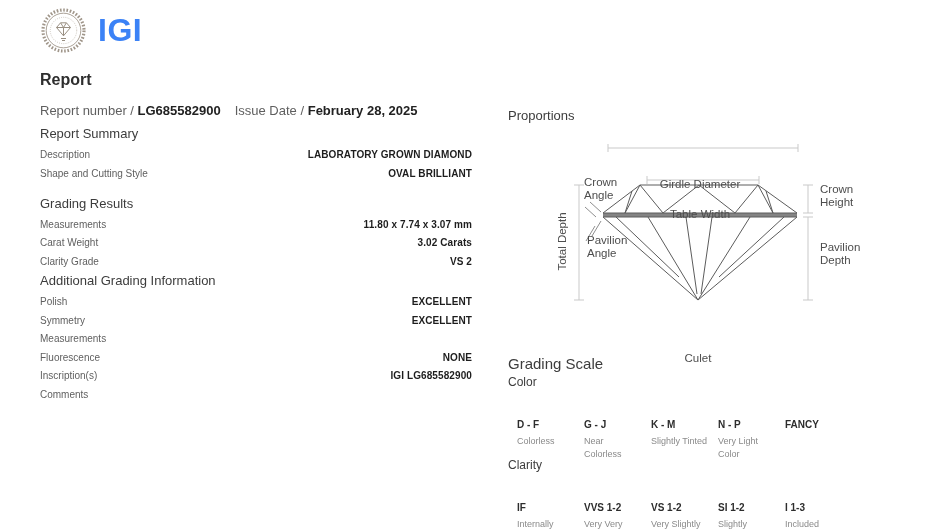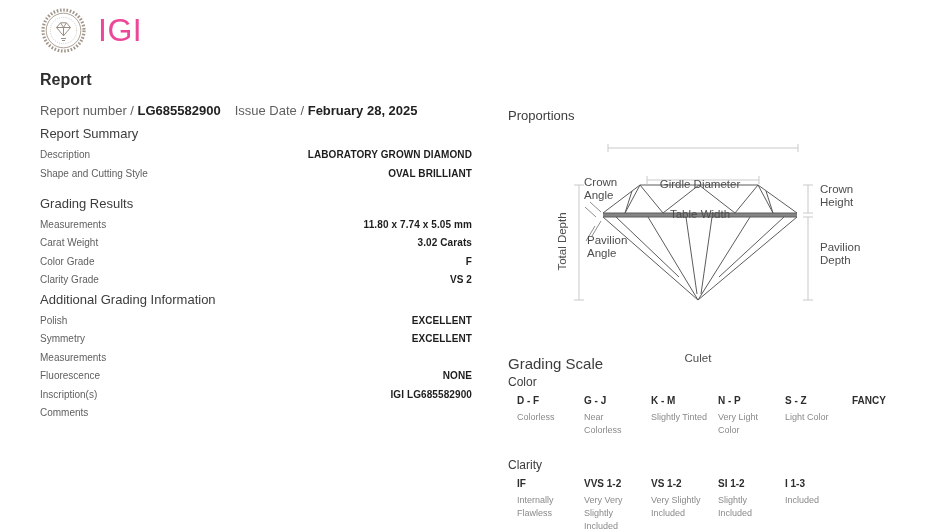--- a/index.html
+++ b/index.html
@@ -5,21 +5,21 @@
   * { margin:0; padding:0; box-sizing:border-box; }
   html,body { background:#ffffff; }
   .page {
     position:relative; width:940px; height:532px; background:#ffffff;
     font-family:"Liberation Sans", sans-serif; color:#1f1f1f; overflow:hidden;
   }
 
   
   .brand { position:absolute; left:40px; top:7px; display:flex; align-items:center; }
   .seal { width:47px; height:47px; display:inline-block; }
-  .logotype { font-size:32px; font-weight:400; letter-spacing:0.5px; color:#ec4899; margin-left:11px; line-height:47px; }
+  .logotype { font-size:32px; font-weight:700; letter-spacing:0.5px; color:#3b82f6; margin-left:11px; line-height:47px; }
 
   
   .left-col { position:absolute; left:40px; top:70px; width:432px; }
   .report-title { font-size:16px; font-weight:600; color:#2e2e2e; line-height:19px; margin:0 0 6px; }
   .meta { font-size:13px; color:#5f5f5f; line-height:12px; margin:16px 0 9px; }
   .meta b { color:#222222; font-weight:700; }
   .meta .gap { display:inline-block; width:14px; }
   .sec-h { font-size:13px; font-weight:500; color:#3c3c3c; line-height:15px; margin:0 0 7px; }
   .sec-h.mt { margin-top:16px; }
   .sec-h.mt-sm { margin-top:4px; }
@@ -36,21 +36,21 @@
   .diagram svg { position:absolute; left:0; top:0; }
   .dlabel { position:absolute; font-size:11.5px; color:#4d4d4d; line-height:13px; white-space:pre-line; }
   .dlabel.center { text-align:center;margin-top:48px; }
   .dlabel.rot { transform:rotate(-90deg); transform-origin:center; text-align:center; white-space:nowrap; }
 
   .scale-h { font-size:15px; font-weight:500; color:#3c3c3c; line-height:16px; margin-top:36px; }
   .scale-sub { font-size:12px; font-weight:500; color:#3c3c3c; line-height:15px; margin-top:3px; }
   .scale-sub.clarity { margin-top:19px; }
   .scale-row { display:flex; margin-top:5px; padding-left:9px; }
   .scale-row.color-row { height:44px; }
-  .grade-col { width:67px; flex:none; }
+  .grade-col { width:67px; flex:none;margin-top:24px; }
   .grade-range { font-size:10px; font-weight:700; color:#2d2d2d; line-height:12px; }
   .grade-desc { font-size:9px; color:#8a8a8a; line-height:13px; margin-top:4px; white-space:pre-line; }
 </style>
 </head>
 <body>
 
 <div class="page">
 
   <header class="brand">
     <span class="seal">
@@ -79,29 +79,25 @@
       <span class="value">LABORATORY GROWN DIAMOND</span>
     </div>
     <div class="kv">
       <span class="label">Shape and Cutting Style</span>
       <span class="value">OVAL BRILLIANT</span>
     </div>
 
     <h2 class="sec-h mt">Grading Results</h2>
     <div class="kv">
       <span class="label">Measurements</span>
-      <span class="value">11.80 x 7.74 x 5.05 mm</span>
+      <span class="value">11.80 x 7.74 x 3.07 mm</span>
     </div>
     <div class="kv">
       <span class="label">Carat Weight</span>
       <span class="value">3.02 Carats</span>
-    </div>
-    <div class="kv">
-      <span class="label">Color Grade</span>
-      <span class="value">F</span>
     </div>
     <div class="kv">
       <span class="label">Clarity Grade</span>
       <span class="value">VS 2</span>
     </div>
 
     <h2 class="sec-h mt-sm">Additional Grading Information</h2>
     <div class="kv">
       <span class="label">Polish</span>
       <span class="value">EXCELLENT</span>
@@ -190,24 +186,20 @@
       <div class="grade-col">
         <div class="grade-range">K - M</div>
         <div class="grade-desc">Slightly Tinted</div>
       </div>
       <div class="grade-col">
         <div class="grade-range">N - P</div>
         <div class="grade-desc">Very Light
 Color</div>
       </div>
       <div class="grade-col">
-        <div class="grade-range">S - Z</div>
-        <div class="grade-desc">Light Color</div>
-      </div>
-      <div class="grade-col">
         <div class="grade-range">FANCY</div>
         <div class="grade-desc"></div>
       </div>
     </div>
 
     <h3 class="scale-sub clarity">Clarity</h3>
     <div class="scale-row">
       <div class="grade-col">
         <div class="grade-range">IF</div>
         <div class="grade-desc">Internally

